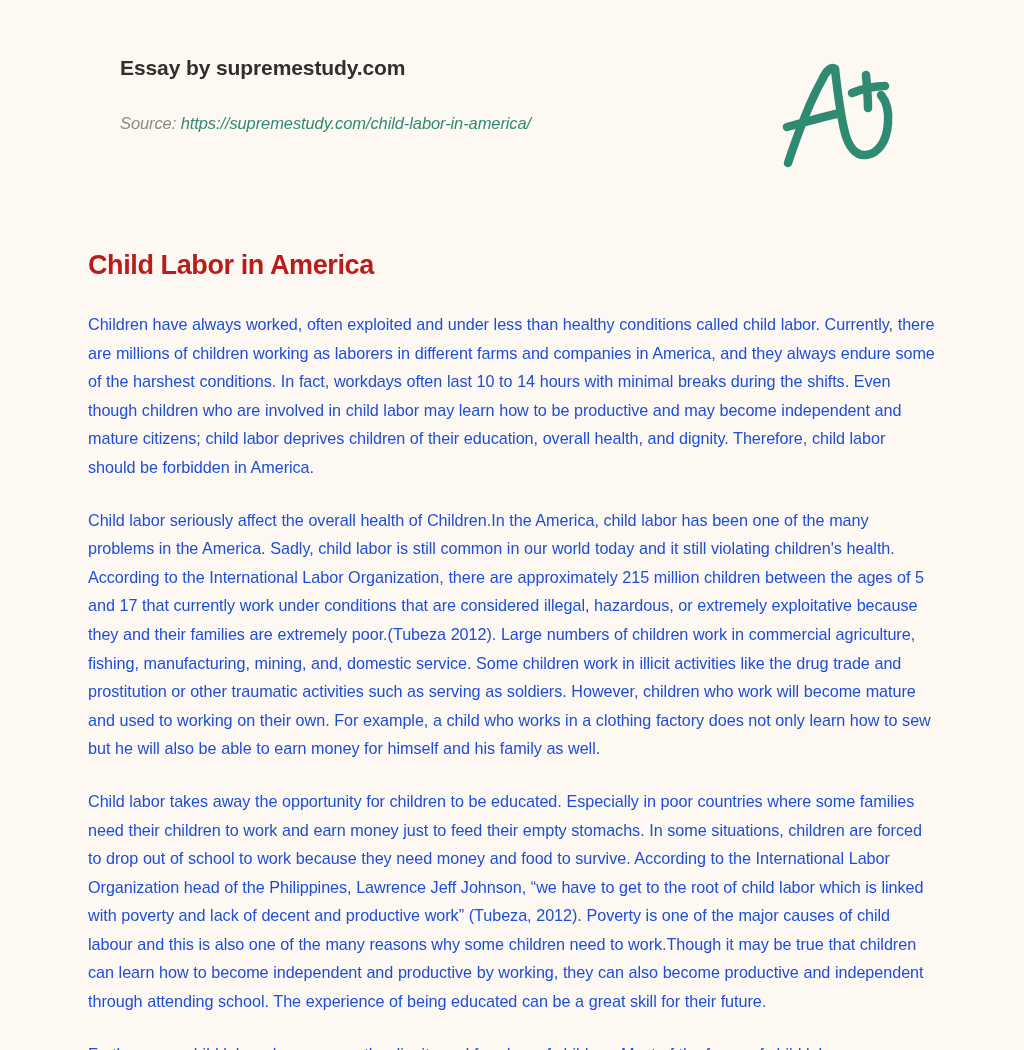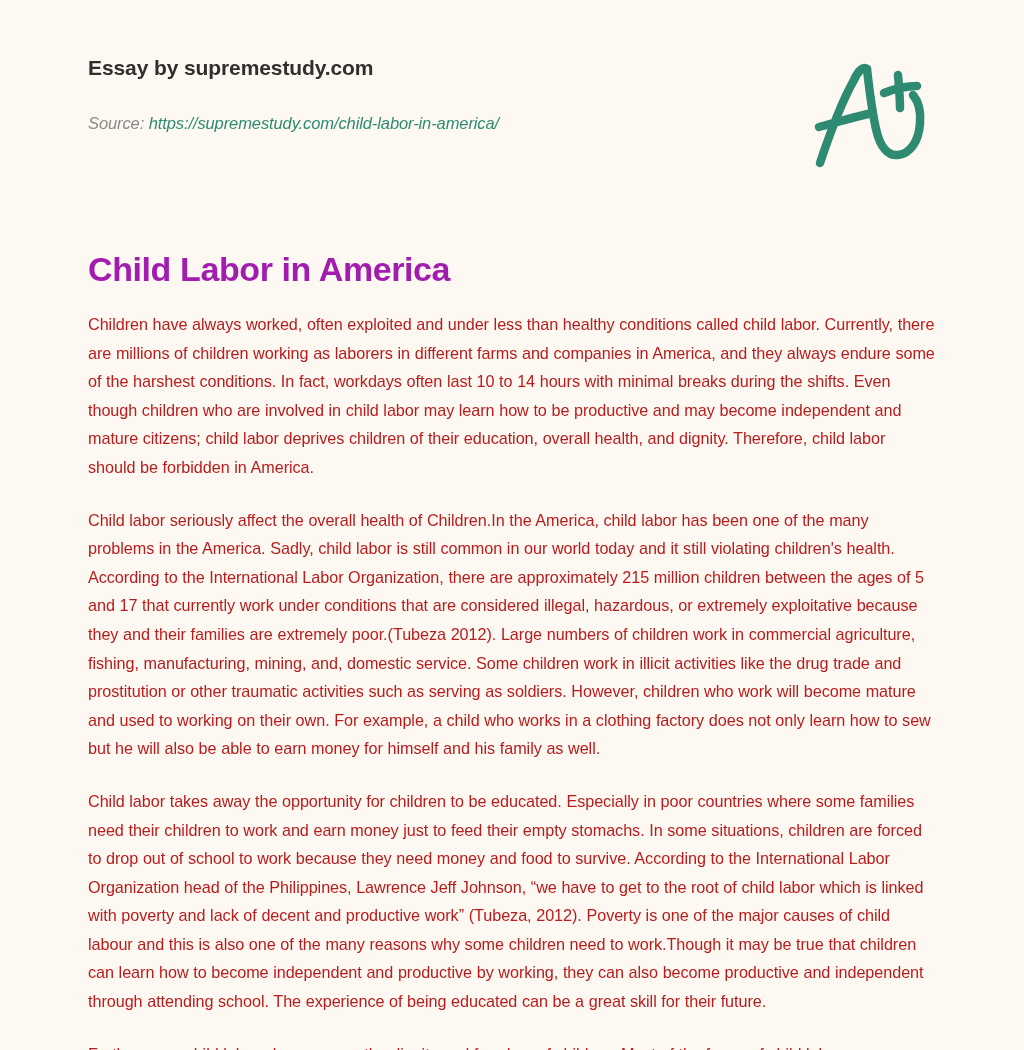--- a/index.html
+++ b/index.html
@@ -12,21 +12,21 @@
     background: #fdf9f2;
     font-family: "Liberation Sans", sans-serif;
     color: #3a3a38;
     overflow: hidden;
     position: relative;
   }
   .page {
     width: 1024px;
     height: 1050px;
     box-sizing: border-box;
-    padding: 0 88px;
+    padding: 0 120px;
     position: relative;
   }
   
   .header {
     position: relative;
     height: 200px;
   }
   .byline {
     position: absolute;
     top: 56px;
@@ -63,37 +63,37 @@
     width: 130px;
     height: 115px;
   }
   
   .doc-title {
     margin: 0;
     padding: 0;
     position: absolute;
     top: 250px;
     left: 88px;
-    font-size: 34px;
+    font-size: 27px;
     font-weight: bold;
-    color: #a21caf;
+    color: #b91c1c;
     letter-spacing: -0.4px;
   }
   
   .article {
     position: absolute;
     top: 310px;
     left: 88px;
     width: 848px;
   }
   .article p {
     margin: 0 0 24px 0;
     font-size: 16.2px;
     line-height: 28.6px;
-    color: #b91c1c;
+    color: #1d4ed8;
     text-align: left;
     letter-spacing: -0.05px;
     word-spacing: 0.2px;
   }
   .article p:last-child {
     margin-bottom: 0;
   }
 </style>
 </head>
 <body>

